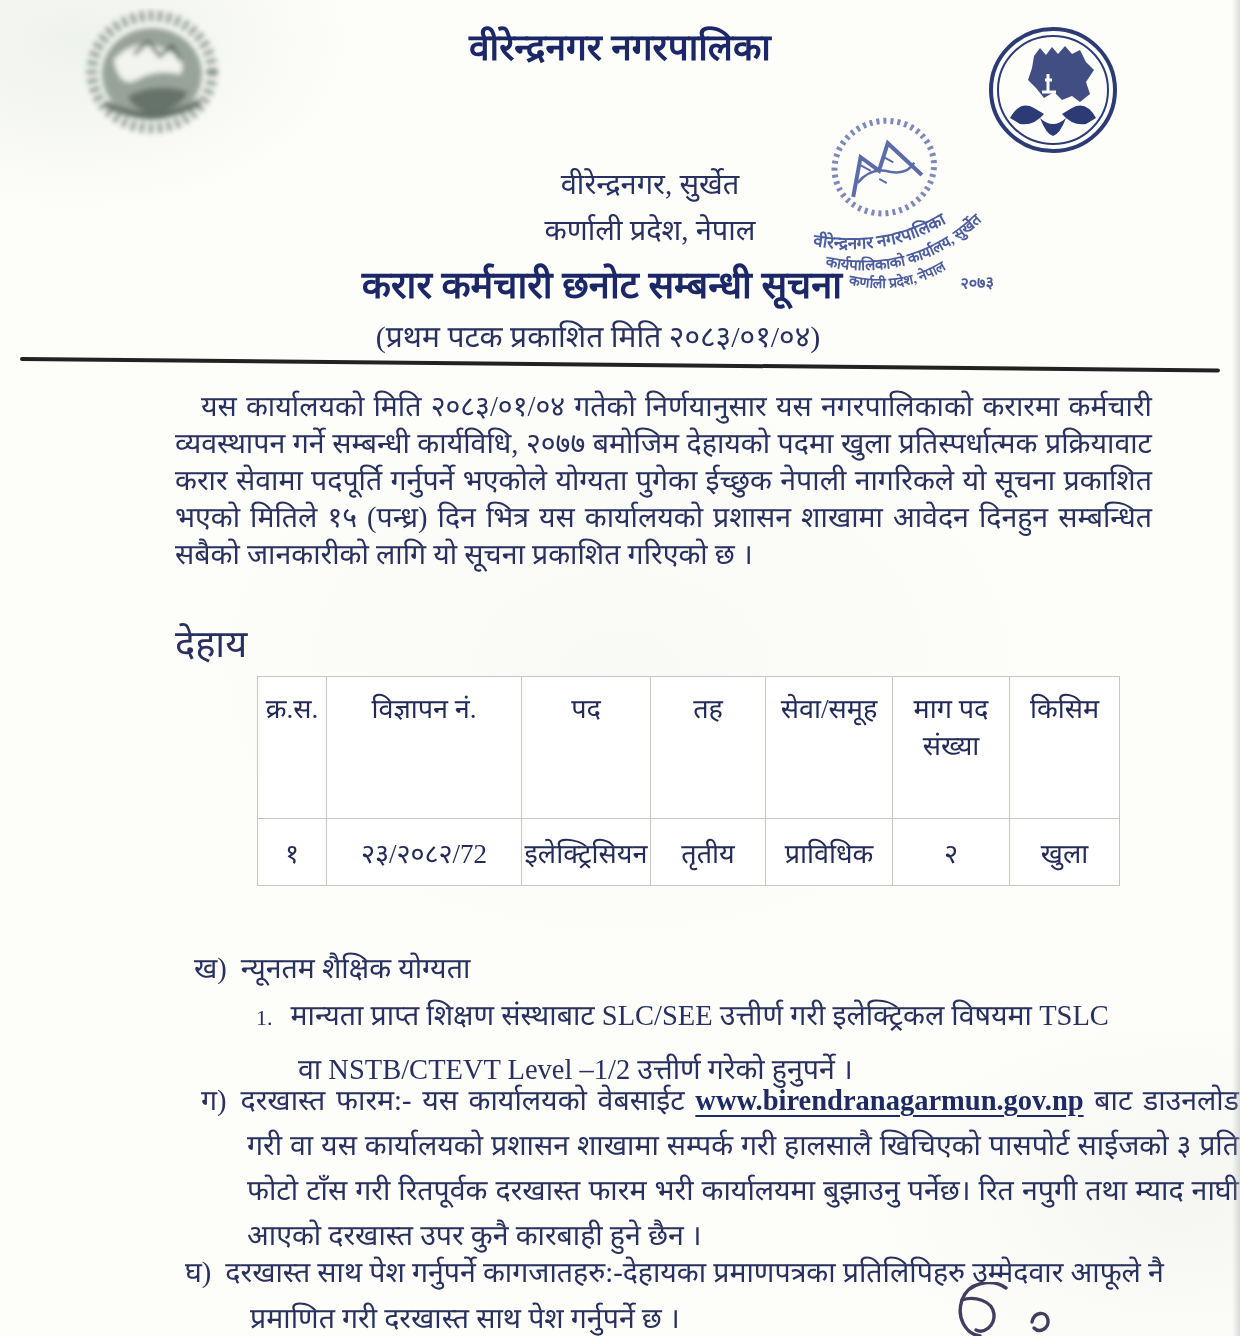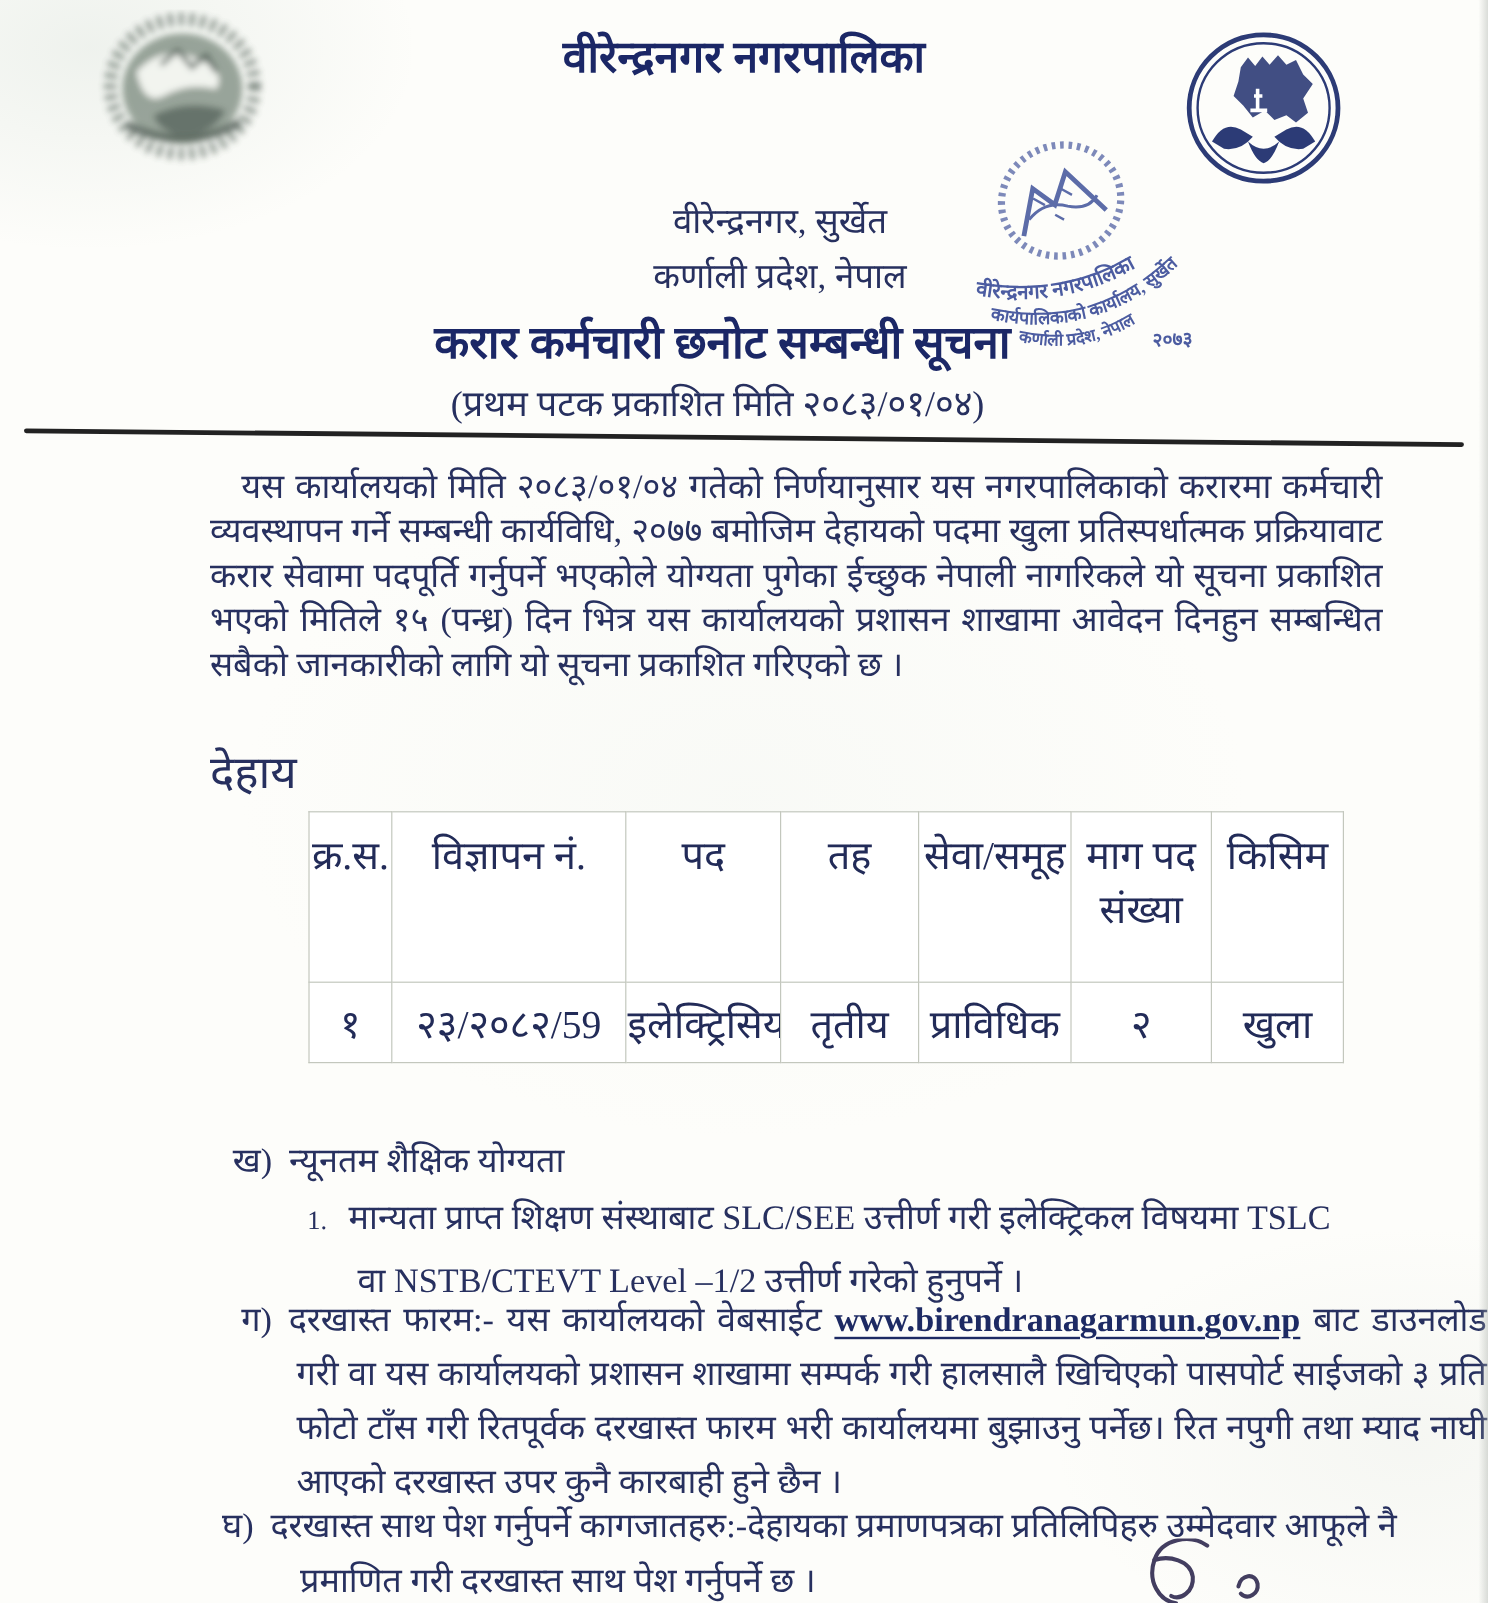--- a/index.html
+++ b/index.html
@@ -22,21 +22,21 @@
   .t-place{top:163px;font-size:29px;left:30px;}
   .t-prov{top:209px;font-size:29px;left:30px;}
   .t-notice{top:257px;font-size:38px;font-weight:bold;color:#1b2766;left:-18px;}
   .t-pub{top:315px;font-size:30px;left:-22px;}
   .divider{top:357px;left:20px;width:1200px;height:4px;background:#222;
     transform:rotate(0.55deg);transform-origin:left center;border-radius:2px;}
   .bodytext{top:388px;left:175px;width:977px;font-size:28.5px;line-height:37px;
     text-align:justify;text-indent:26px;}
   .dehaya{top:616px;left:175px;font-size:38px;}
   table.notice{position:absolute;top:676px;left:257px;width:862px;border-collapse:collapse;
-    table-layout:fixed;font-size:33px;color:#222b58;background:#fff;}
+    table-layout:fixed;font-size:27px;color:#222b58;background:#fff;}
   table.notice td{border:1px solid #c3c7bd;text-align:center;overflow:hidden;}
   table.notice tr.hd td{height:128px;vertical-align:top;padding-top:12px;}
   table.notice tr.dr td{height:64px;vertical-align:middle;}
   .item{font-size:28.5px;line-height:45px;}
   .it-ka{top:898px;left:185px;width:960px;}
   .it-kha{top:946px;left:194px;width:960px;}
   .it-sub1{top:990px;left:256px;width:816px;line-height:52px;padding-left:42px;text-indent:-42px;}
   .it-sub1 .sublabel{font-family:"Liberation Serif",serif;font-size:22px;padding-right:18px;}
   .it-ga{top:1078px;left:185px;width:992px;padding-left:46px;text-indent:-46px;text-align:justify;line-height:45px;margin-left:16px;}
   .it-gha{top:1250px;left:185px;width:935px;padding-left:65px;text-indent:-65px;line-height:46px;}
@@ -129,21 +129,21 @@
       <td>क्र.स.</td>
       <td>विज्ञापन नं.</td>
       <td>पद</td>
       <td>तह</td>
       <td>सेवा/समूह</td>
       <td>माग पद संख्या</td>
       <td>किसिम</td>
     </tr>
     <tr class="dr">
       <td>१</td>
-      <td>२३/२०८२/59</td>
+      <td>२३/२०८२/72</td>
       <td>इलेक्ट्रिसियन</td>
       <td>तृतीय</td>
       <td>प्राविधिक</td>
       <td>२</td>
       <td>खुला</td>
     </tr>
   </tbody>
     </table>
 
 

